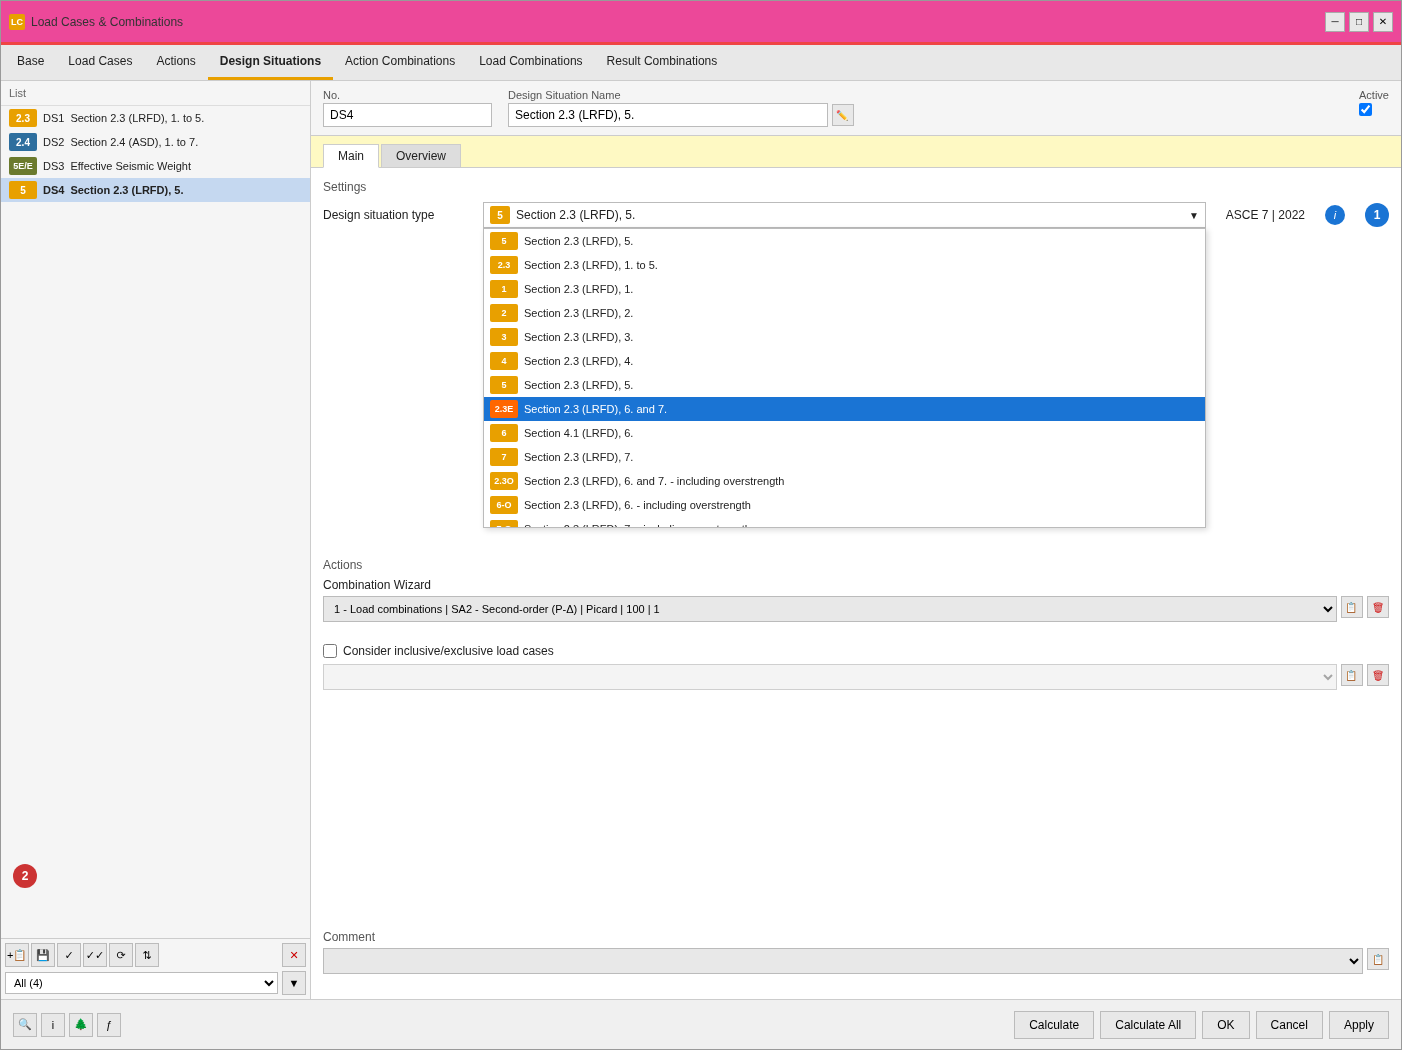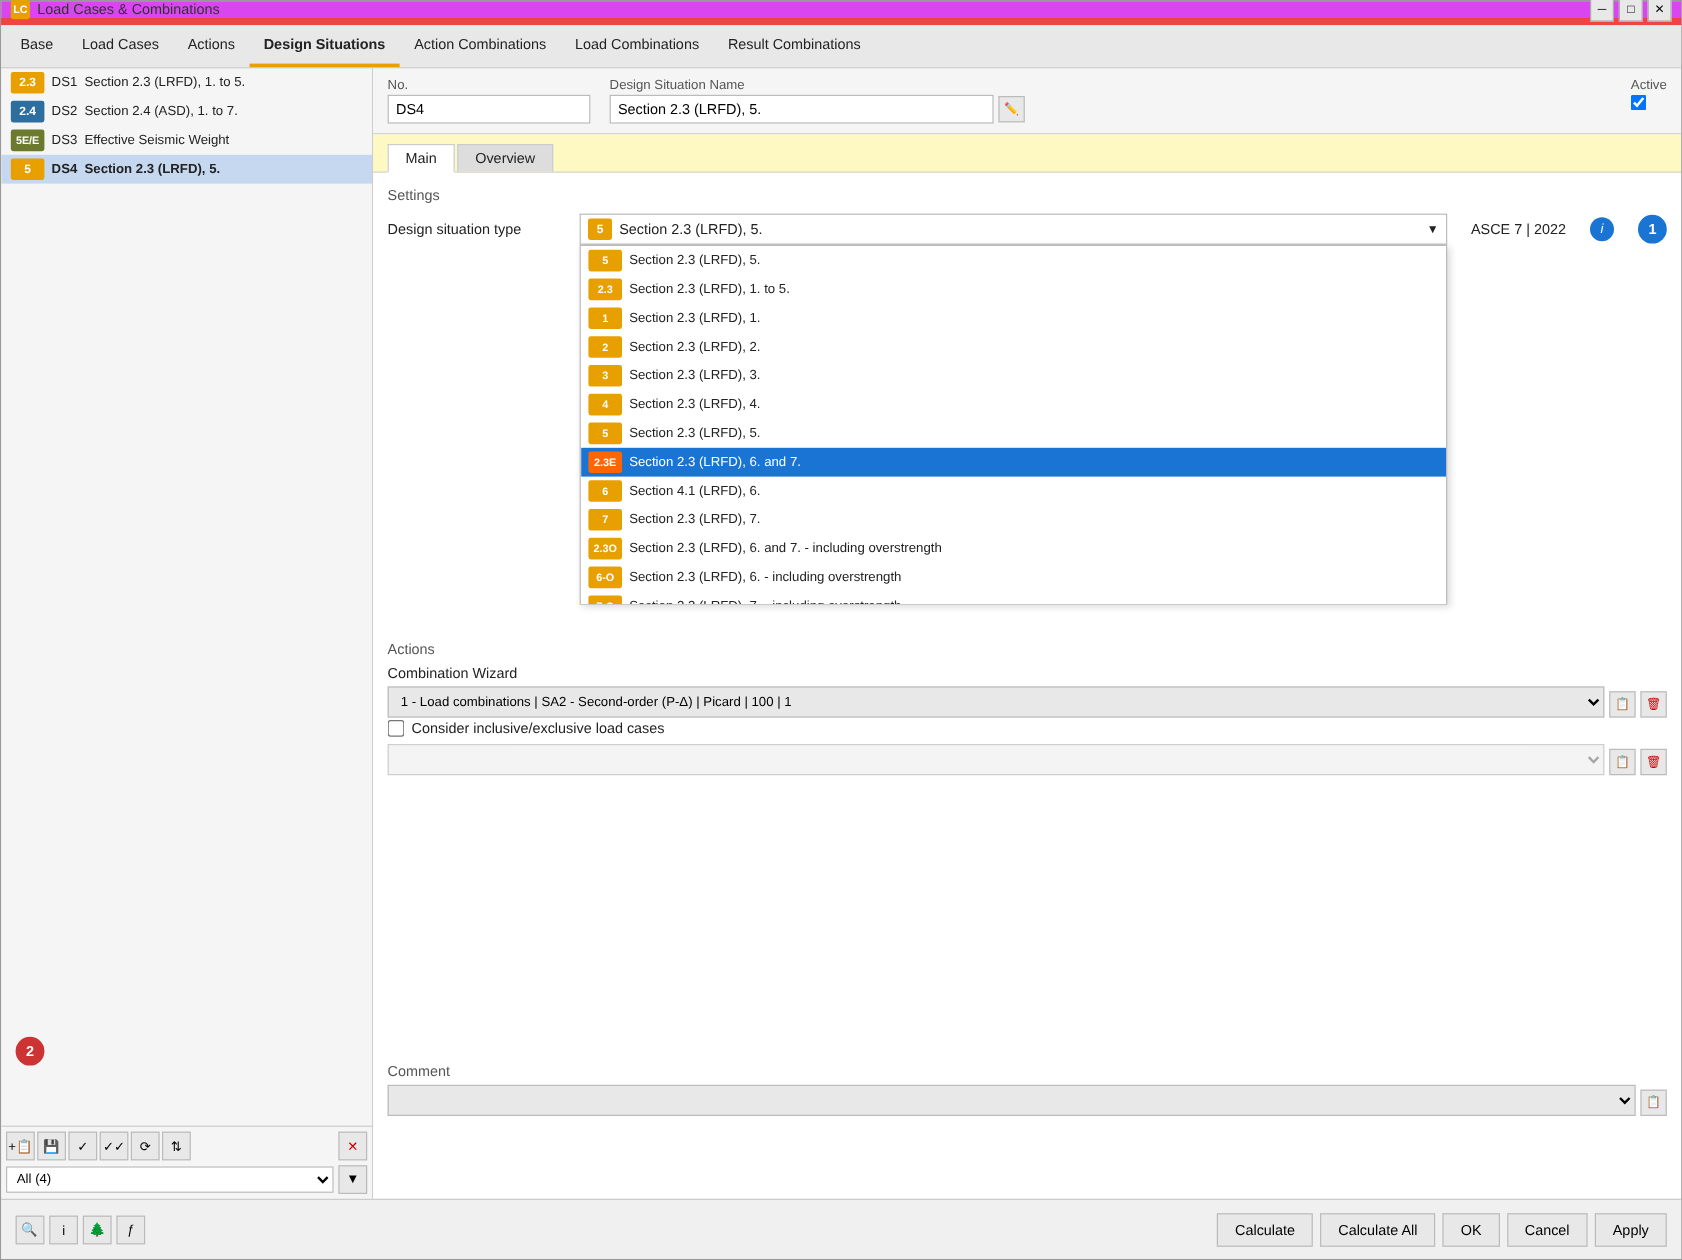--- a/index.html
+++ b/index.html
@@ -1,20 +1,20 @@
 <!DOCTYPE html>
 <html><head>
   <meta charset="utf-8">
   <style>
     * { box-sizing: border-box; margin: 0; padding: 0; }
     body { font-family: 'Segoe UI', Arial, sans-serif; font-size: 12px; background: #f0f0f0; color: #222; user-select: none; }
     
     .window { width: 1402px; height: 1050px; background: #f0f0f0; display: flex; flex-direction: column; border: 1px solid #999; }
     
-    .title-bar { background: #d946ef; height: 20px; display: flex; align-items: center; padding: 0 8px; border-bottom: 6px solid #ef4444; gap: 6px; }
+    .title-bar { background: #ec4899; height: 44px; display: flex; align-items: center; padding: 0 8px; border-bottom: 3px solid #ef4444; gap: 6px; }
     .title-bar-icon { width: 16px; height: 16px; background: #e8a000; border-radius: 2px; display: flex; align-items: center; justify-content: center; font-size: 9px; color: white; font-weight: bold; flex-shrink: 0; }
     .title-bar-text { flex: 1; font-size: 12px; color: #333; }
     .title-bar-buttons { display: flex; gap: 4px; }
     .title-btn { width: 20px; height: 20px; border: 1px solid #aaa; background: #e8e8e8; cursor: pointer; display: flex; align-items: center; justify-content: center; font-size: 10px; }
     
     .menu-bar { background: #e8e8e8; height: 36px; display: flex; align-items: stretch; border-bottom: 1px solid #ccc; padding: 0 4px; }
     .menu-tab { padding: 0 12px; display: flex; align-items: center; cursor: pointer; font-size: 12px; border-bottom: 3px solid transparent; }
     .menu-tab.active { border-bottom: 3px solid #e8a000; font-weight: 600; }
     
     .main-content { display: flex; flex: 1; overflow: hidden; }
@@ -61,21 +61,21 @@
     .dropdown-btn .arrow { margin-left: auto; font-size: 10px; }
     
     .dropdown-list { position: absolute; top: 26px; left: 0; right: 0; background: white; border: 1px solid #bbb; z-index: 100; max-height: 300px; overflow-y: auto; box-shadow: 2px 2px 6px rgba(0,0,0,0.15); }
     .dropdown-item { display: flex; align-items: center; padding: 3px 6px; gap: 6px; cursor: pointer; font-size: 11px; }
     .dropdown-item.selected-blue { background: #1a74d4; color: white; }
     .dropdown-item.selected-blue .badge { background: #ff6600; }
     
     .info-btn { width: 20px; height: 20px; border-radius: 50%; background: #1a74d4; color: white; display: flex; align-items: center; justify-content: center; font-size: 11px; font-style: italic; cursor: pointer; flex-shrink: 0; }
     .options-title { font-size: 12px; color: #555; margin-bottom: 6px; }
     
-    .combo-row { display: flex; align-items: flex-end; gap: 4px; margin-bottom: 2px; }
+    .combo-row { display: flex; align-items: flex-start; gap: 4px; margin-bottom: 22px; }
     .combo-select { flex: 1; height: 26px; border: 1px solid #bbb; background: #e8e8e8; padding: 0 6px; font-size: 11px; }
     .small-btn { width: 22px; height: 22px; border: 1px solid #bbb; background: #e8e8e8; display: flex; align-items: center; justify-content: center; cursor: pointer; font-size: 10px; }
     
     .checkbox-row { display: flex; align-items: center; gap: 6px; margin-bottom: 6px; font-size: 12px; }
     .checkbox-row input { width: 14px; height: 14px; }
     
     .comment-section { margin-top: 12px; }
     .comment-label { font-size: 12px; color: #555; margin-bottom: 4px; }
     .comment-select { width: 100%; height: 26px; border: 1px solid #bbb; background: #e8e8e8; padding: 0 6px; font-size: 11px; }
     
@@ -109,20 +109,21 @@
     <div class="menu-tab">Actions</div>
     <div class="menu-tab active">Design Situations</div>
     <div class="menu-tab">Action Combinations</div>
     <div class="menu-tab">Load Combinations</div>
     <div class="menu-tab">Result Combinations</div>
   </div>
 
   <div class="main-content">
 
     <div class="left-panel">
+      <div class="left-panel-header">List</div>
       <div class="list-items">
         <div class="list-item">
           <span class="badge badge-orange">2.3</span>
           <span style="font-size:11px;">DS1</span>
           <span style="font-size:11px;">Section 2.3 (LRFD), 1. to 5.</span>
         </div>
         <div class="list-item">
           <span class="badge badge-darkblue">2.4</span>
           <span style="font-size:11px;">DS2</span>
           <span style="font-size:11px;">Section 2.4 (ASD), 1. to 7.</span>

